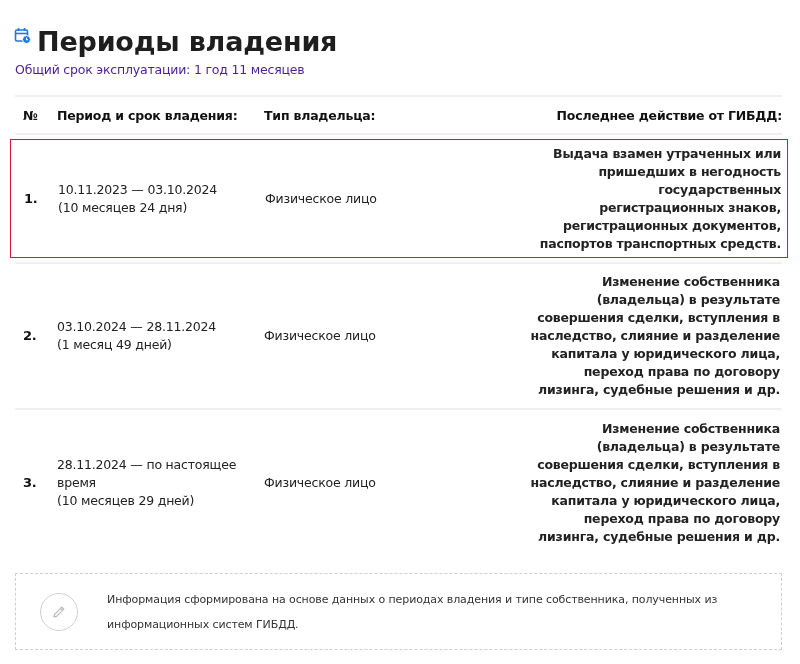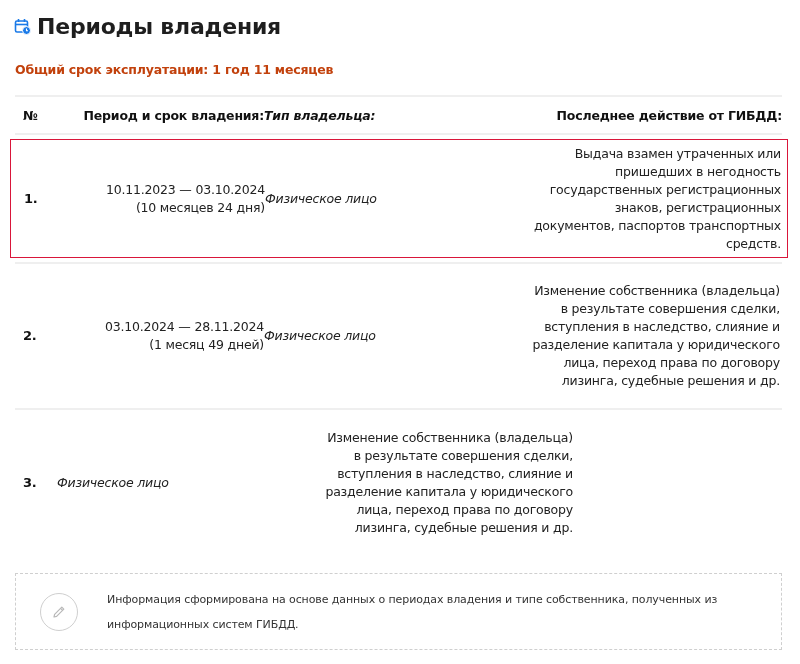--- a/index.html
+++ b/index.html
@@ -1,38 +1,38 @@
 <!DOCTYPE html>
 <html><head>
 <meta charset="utf-8">
 <style>
   * { box-sizing: border-box; margin: 0; padding: 0; }
   html, body { width: 800px; height: 664px; background: #ffffff; overflow: hidden; }
   body { font-family: "DejaVu Sans", "Liberation Sans", sans-serif; color: #1a1a1a; position: relative; }
 
   .title-row { position: absolute; left: 14px; top: 14px; display: flex; align-items: center; gap: 6px; }
   .title-row .cal-icon { width: 17px; height: 17px; display: inline-block; }
-  .title { font-size: 22px; font-weight: bold; color: #1e1e1e; letter-spacing: -0.2px; }
+  .title { font-size: 27px; font-weight: bold; color: #1e1e1e; letter-spacing: -0.2px; margin-top: 12px; }
 
-  .summary { position: absolute; left: 15px; top: 62px; font-size: 12.5px; font-weight: bold; color: #c2410c; letter-spacing: -0.2px; }
+  .summary { position: absolute; left: 15px; top: 62px; font-size: 12.5px; font-weight: normal; color: #4c1d95; letter-spacing: -0.2px; }
 
   .table { position: absolute; left: 15px; top: 95px; width: 767px; }
   .hline { height: 2px; background: #efefef; width: 100%; }
   .thead { height: 36px; display: flex; align-items: center; font-size: 12.5px; font-weight: bold; color: #111; letter-spacing: -0.2px; }
   .col-num { width: 42px; padding-left: 8px; }
-  .col-period { width: 207px; text-align: right; }
-  .col-type { width: 266px; font-style: italic; }
+  .col-period { width: 207px; }
+  .col-type { width: 266px; }
   .col-action { flex: 1; text-align: right; }
 
   .row { display: flex; align-items: center; font-size: 12.5px; color: #222; line-height: 18px; letter-spacing: -0.2px; }
   .row .col-num { font-weight: bold; color: #111; font-size: 13px; }
   .row1 { height: 119px; margin-left: -5px; width: 778px; border: 1px solid #d9163a; padding-left: 5px; margin-top: 4px; }
   .row2 { height: 144px; }
   .row3 { height: 146px; }
-  .action-text { width: 250px; }
+  .action-text { width: 250px; font-weight: bold; }
 
   .info-box { position: absolute; left: 15px; top: 573px; width: 767px; height: 77px; border: 1px dashed #cfcfcf; display: flex; align-items: center; }
   .info-icon { width: 38px; height: 38px; border: 1.5px solid #cfcfcf; border-radius: 50%; margin-left: 24px; margin-right: 29px; display: flex; align-items: center; justify-content: center; }
   .info-text { font-size: 11px; color: #333; line-height: 25px; width: 620px; letter-spacing: -0.1px; }
 </style>
 </head>
 <body>
 
 <div class="title-row">
   <span class="cal-icon">
@@ -81,20 +81,24 @@
     </div>
     <div class="col-type">Физическое лицо</div>
     <div class="col-action">
       <div class="action-text">Изменение собственника (владельца) в результате совершения сделки, вступления в наследство, слияние и разделение капитала у юридического лица, переход права по договору лизинга, судебные решения и др.</div>
     </div>
   </div>
   <div class="hline"></div>
 
   <div class="row row3">
     <div class="col-num">3.</div>
+    <div class="col-period">
+      <div style="width:185px">28.11.2024 — по настоящее время</div>
+      <div>(10 месяцев 29 дней)</div>
+    </div>
     <div class="col-type">Физическое лицо</div>
     <div class="col-action">
       <div class="action-text">Изменение собственника (владельца) в результате совершения сделки, вступления в наследство, слияние и разделение капитала у юридического лица, переход права по договору лизинга, судебные решения и др.</div>
     </div>
   </div>
 </div>
 
 <div class="info-box">
   <div class="info-icon">
     <svg width="16" height="16" viewBox="0 0 16 16">

